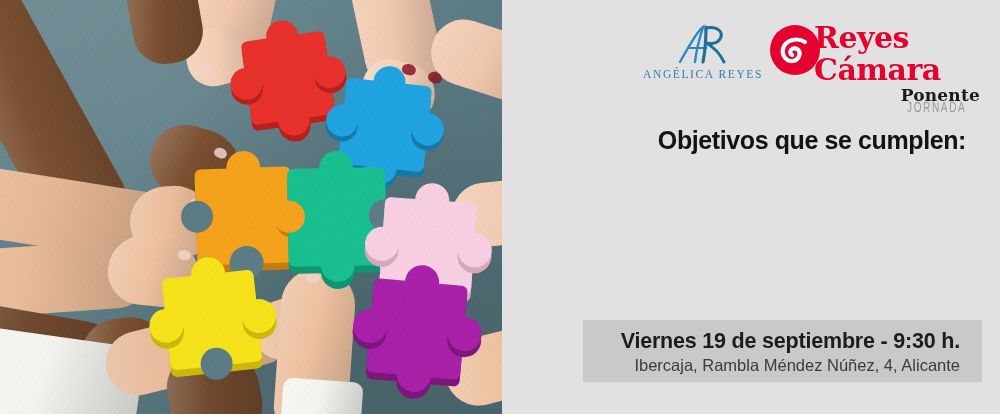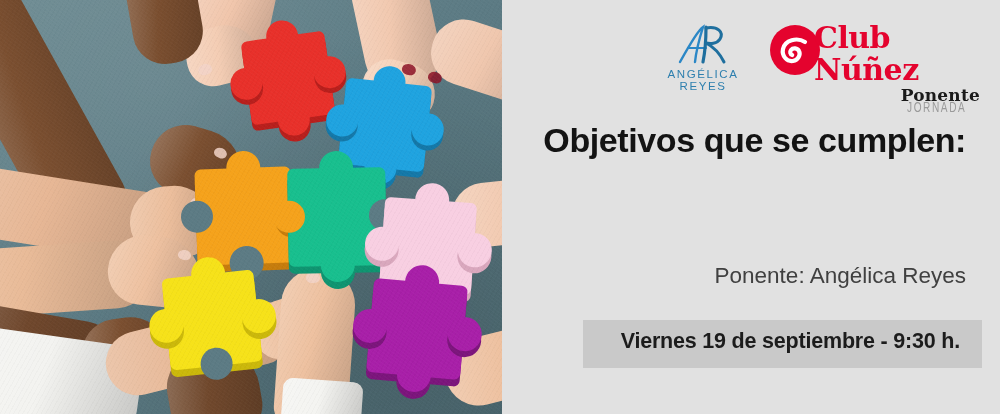--- a/index.html
+++ b/index.html
@@ -111,21 +111,21 @@
     font-style: italic;
     font-size: 40px;
     color: #2b87c6;
     letter-spacing: -3px;
   }
   .ar-name {
     margin-top: 2px;
     font-size: 11.5px;
     letter-spacing: 1.6px;
     color: #2e7fae;
-    font-family: Liberation Sans, sans-serif;
+    font-family: Liberation Serif, serif;
   }
 
   
   .cc-logo {
     position: absolute;
     left: 268px;
     top: 22px;
     width: 212px;
     height: 58px;
   }
@@ -185,21 +185,21 @@
   }
 
   .title {
     position: absolute;
     right: 34px;
     top: 123px;
     width: 430px;
     text-align: right;
     font-family: "Liberation Sans", sans-serif;
     font-weight: bold;
-    font-size: 34px;
+    font-size: 25px;
     line-height: 35px;
     color: #131313;
     letter-spacing: -0.4px;
   }
   .title .ln { display: block; white-space: nowrap; }
 
   .speaker {
     position: absolute;
     right: 34px;
     top: 262px;
@@ -209,21 +209,21 @@
     font-size: 22.5px;
     line-height: 28px;
     color: #404040;
   }
 
   .infobox {
     position: absolute;
     left: 81px;
     top: 320px;
     width: 399px;
-    height: 48px;
+    height: 62px;
     background: #c9c9c9;
   }
   .infobox-inner {
     width: 100%;
     height: 100%;
     box-sizing: border-box;
     padding: 8px 22px 0 0;
     text-align: right;
   }
   .date-line {
@@ -374,34 +374,34 @@
       </div>
 
       <div class="cc-logo">
         <div class="cc-circle"></div>
         <div class="cc-swirl">
           <svg width="30" height="30" viewBox="0 0 30 30" aria-hidden="true">
             <path d="M26 7 C18 2 6 5 4 14 C2.5 21 8 27 14 26 C19 25 22 20 20 16 C18.5 12.8 14 12.5 12 15 C10.6 16.8 11.2 19.4 13.2 20" fill="none" stroke="#ffffff" stroke-width="4.2" stroke-linecap="round"></path>
           </svg>
         </div>
         <div class="cc-text">
-          <div class="cc-main">Club Núñez</div>
+          <div class="cc-main">Reyes Cámara</div>
           <div class="cc-sub">Ponente</div>
         </div>
       </div>
     </div>
 
     <div class="kicker">JORNADA</div>
 
     <div class="title">
       <span class="ln">Objetivos que se cumplen:</span>
     </div>
 
-    <div class="speaker">Ponente: Angélica Reyes</div>
 
     <div class="infobox">
       <div class="infobox-inner">
         <div class="date-line">Viernes 19 de septiembre - 9:30 h.</div>
+        <div class="place-line">Ibercaja, Rambla Méndez Núñez, 4, Alicante</div>
       </div>
     </div>
 
   </div>
 </div>
 
 </body></html>

